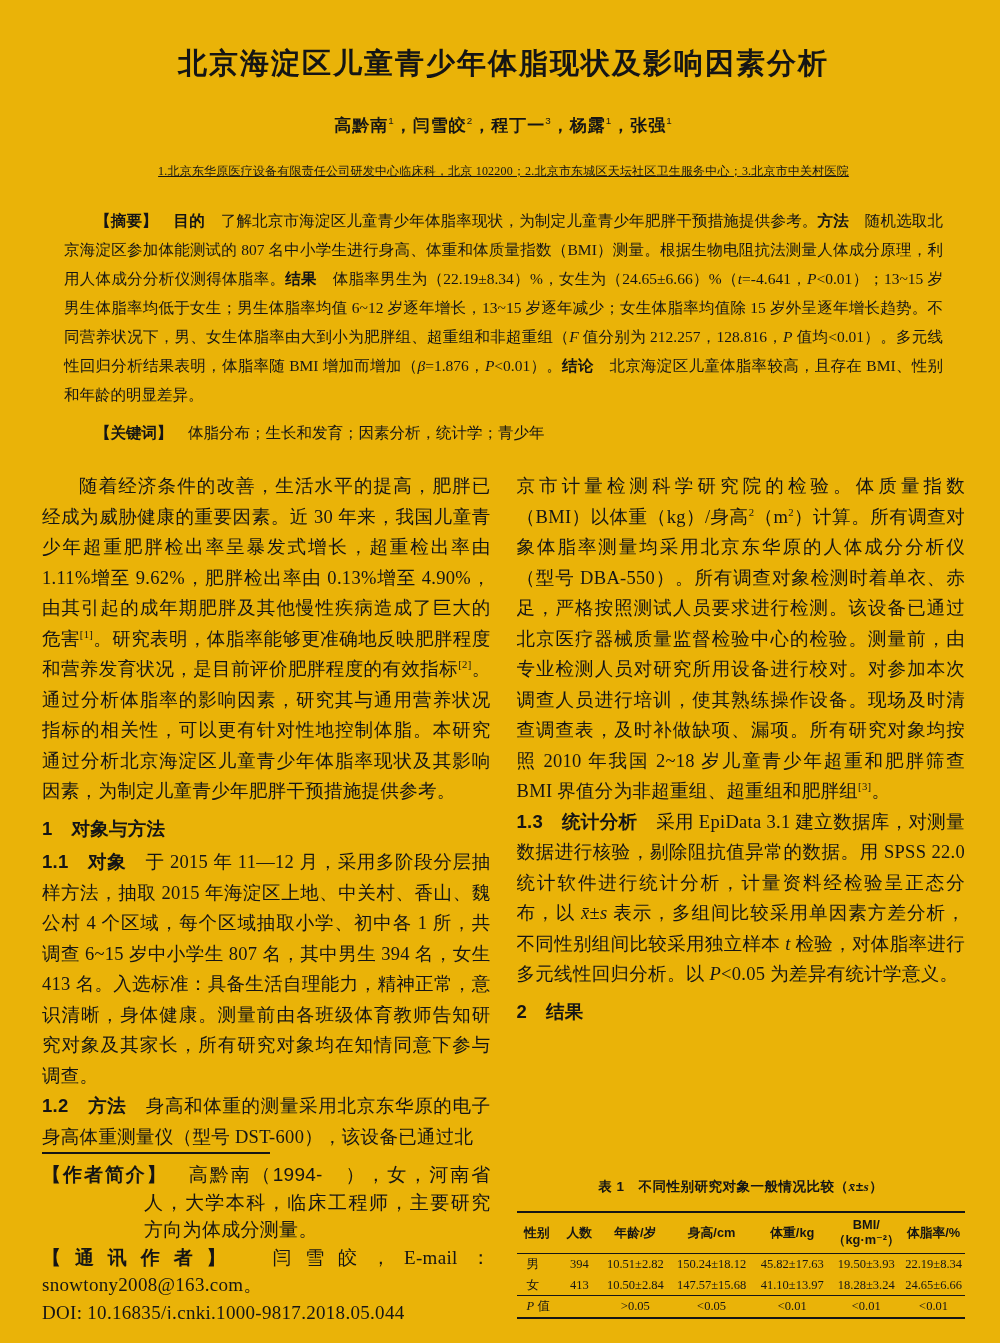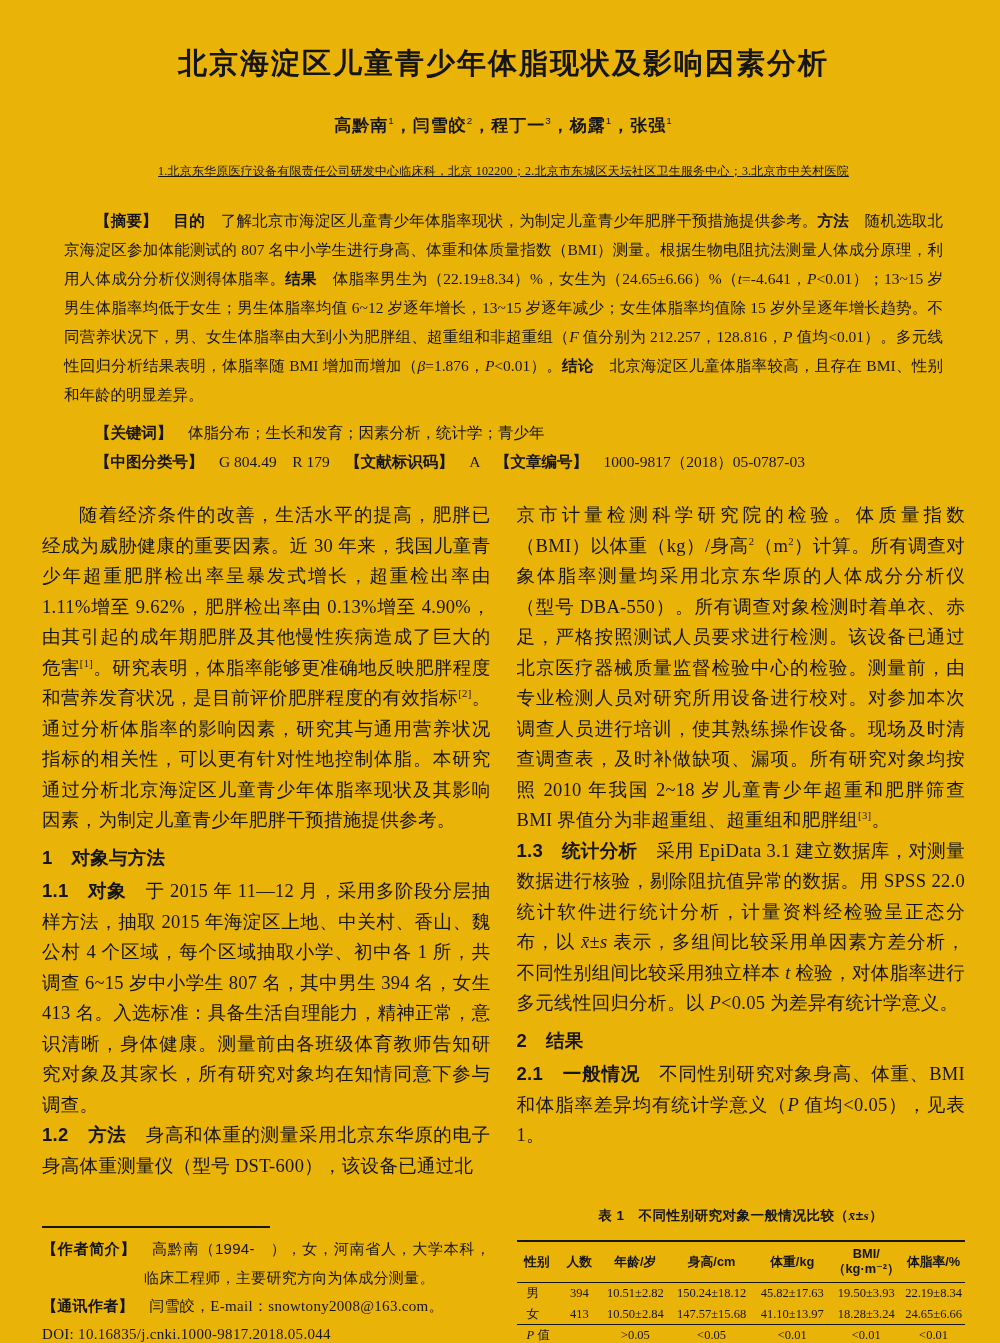--- a/index.html
+++ b/index.html
@@ -36,21 +36,21 @@
   .meta-line { margin:0 22px; font-size:15.5px; line-height:29px; text-indent:2em; white-space:nowrap; }
 
   .columns { display:flex; gap:26px; margin-top:24px; }
   .col {
     width:449px; font-size:18.5px; line-height:30.5px; letter-spacing:0.3px;
     text-align:justify; display:flex; flex-direction:column; height:848px; overflow:hidden;
   }
   .para.indent { text-indent:2em; }
   .sec-heading { font-weight:bold; font-family:"Liberation Sans","DejaVu Sans",sans-serif; margin:7px 0 3px 0; }
 
-  .footnote-block { margin-top:auto; font-size:15px; line-height:27.5px; }
+  .footnote-block { margin-top:auto; font-size:19px; line-height:27.5px; }
   .footnote-rule { width:228px; border-top:2.5px solid #161616; margin-bottom:7px; }
   .fn-line { text-align:justify; }
   .fn-hang { padding-left:102px; text-indent:-102px; }
 
   .table-wrap { margin-top:auto; }
   .tbl-caption {
     text-align:center; font-size:13.5px; font-weight:bold;
     font-family:"Liberation Sans","DejaVu Sans",sans-serif; letter-spacing:0.5px;
   }
   .tbl-caption .i { font-family:"Liberation Serif","DejaVu Serif",serif; }
@@ -76,21 +76,20 @@
   <div class="title">北京海淀区儿童青少年体脂现状及影响因素分析</div>
 
   <div class="authors"><span>高黔南<sup>1</sup></span>，<span>闫雪皎<sup>2</sup></span>，<span>程丁一<sup>3</sup></span>，<span>杨露<sup>1</sup></span>，<span>张强<sup>1</sup></span></div>
 
   <div class="affiliation">1.北京东华原医疗设备有限责任公司研发中心临床科，北京 102200；2.北京市东城区天坛社区卫生服务中心；3.北京市中关村医院</div>
 
   <div class="abstract"><span class="b">【摘要】</span><span>　</span><span class="b">目的</span><span>　了解北京市海淀区儿童青少年体脂率现状，为制定儿童青少年肥胖干预措施提供参考。</span><span class="b">方法</span><span>　随机选取北京海淀区参加体能测试的 807 名中小学生进行身高、体重和体质量指数（BMI）测量。根据生物电阻抗法测量人体成分原理，利用人体成分分析仪测得体脂率。</span><span class="b">结果</span><span>　体脂率男生为（22.19±8.34）%，女生为（24.65±6.66）%（</span><span class="i">t</span><span>=-4.641，</span><span class="i">P</span><span>&lt;0.01）；13~15 岁男生体脂率均低于女生；男生体脂率均值 6~12 岁逐年增长，13~15 岁逐年减少；女生体脂率均值除 15 岁外呈逐年增长趋势。不同营养状况下，男、女生体脂率由大到小为肥胖组、超重组和非超重组（</span><span class="i">F</span><span> 值分别为 212.257，128.816，</span><span class="i">P</span><span> 值均&lt;0.01）。多元线性回归分析结果表明，体脂率随 BMI 增加而增加（</span><span class="i">β</span><span>=1.876，</span><span class="i">P</span><span>&lt;0.01）。</span><span class="b">结论</span><span>　北京海淀区儿童体脂率较高，且存在 BMI、性别和年龄的明显差异。</span></div>
 
   <div class="meta-line"><span class="b">【关键词】</span><span>　</span><span class="h">体脂分布；生长和发育；因素分析，统计学；青少年</span></div>
 
-  <div class="meta-line"><span class="b">【中图分类号】</span><span>　G 804.49　R 179　</span><span class="b">【文献标识码】</span><span>　A　</span><span class="b">【文章编号】</span><span>　1000-9817（2018）05-0787-03</span></div>
 
   <div class="columns">
 
     <div class="col">
       <div>
           <div class="para indent"><span>随着经济条件的改善，生活水平的提高，肥胖已经成为威胁健康的重要因素。近 30 年来，我国儿童青少年超重肥胖检出率呈暴发式增长，超重检出率由 1.11%增至 9.62%，肥胖检出率由 0.13%增至 4.90%，由其引起的成年期肥胖及其他慢性疾病造成了巨大的危害</span><sup>[1]</sup><span>。研究表明，体脂率能够更准确地反映肥胖程度和营养发育状况，是目前评价肥胖程度的有效指标</span><sup>[2]</sup><span>。通过分析体脂率的影响因素，研究其与通用营养状况指标的相关性，可以更有针对性地控制体脂。本研究通过分析北京海淀区儿童青少年体脂率现状及其影响因素，为制定儿童青少年肥胖干预措施提供参考。</span></div>
           <div class="sec-heading"><span class="b">1　对象与方法</span></div>
           <div class="para"><span class="b">1.1　对象</span><span>　于 2015 年 11—12 月，采用多阶段分层抽样方法，抽取 2015 年海淀区上地、中关村、香山、魏公村 4 个区域，每个区域抽取小学、初中各 1 所，共调查 6~15 岁中小学生 807 名，其中男生 394 名，女生 413 名。入选标准：具备生活自理能力，精神正常，意识清晰，身体健康。测量前由各班级体育教师告知研究对象及其家长，所有研究对象均在知情同意下参与调查。</span></div>
           <div class="para"><span class="b">1.2　方法</span><span>　身高和体重的测量采用北京东华原的电子身高体重测量仪（型号 DST-600），该设备已通过北</span></div>
         </div>
@@ -101,21 +100,20 @@
         <div class="fn-line"><span class="b">【通讯作者】</span><span>　</span><span class="h">闫雪皎，</span><span>E-mail：snowtony2008@163.com</span><span class="h">。</span></div>
         <div class="fn-line">DOI: 10.16835/j.cnki.1000-9817.2018.05.044</div>
       </div>
     </div>
 
     <div class="col">
       <div>
           <div class="para"><span>京市计量检测科学研究院的检验。体质量指数（BMI）以体重（kg）/身高</span><sup>2</sup><span>（m</span><sup>2</sup><span>）计算。所有调查对象体脂率测量均采用北京东华原的人体成分分析仪（型号 DBA-550）。所有调查对象检测时着单衣、赤足，严格按照测试人员要求进行检测。该设备已通过北京医疗器械质量监督检验中心的检验。测量前，由专业检测人员对研究所用设备进行校对。对参加本次调查人员进行培训，使其熟练操作设备。现场及时清查调查表，及时补做缺项、漏项。所有研究对象均按照 2010 年我国 2~18 岁儿童青少年超重和肥胖筛查 BMI 界值分为非超重组、超重组和肥胖组</span><sup>[3]</sup><span>。</span></div>
           <div class="para"><span class="b">1.3　统计分析</span><span>　采用 EpiData 3.1 建立数据库，对测量数据进行核验，剔除阻抗值异常的数据。用 SPSS 22.0 统计软件进行统计分析，计量资料经检验呈正态分布，以 </span><span class="i">x̄</span><span>±</span><span class="i">s</span><span> 表示，多组间比较采用单因素方差分析，不同性别组间比较采用独立样本 </span><span class="i">t</span><span> 检验，对体脂率进行多元线性回归分析。以 </span><span class="i">P</span><span>&lt;0.05 为差异有统计学意义。</span></div>
           <div class="sec-heading"><span class="b">2　结果</span></div>
-          <div class="para"><span class="b">2.1　一般情况</span><span>　不同性别研究对象身高、体重、BMI 和体脂率差异均有统计学意义（</span><span class="i">P</span><span> 值均&lt;0.05），见表 1。</span></div>
         </div>
 
       <div class="table-wrap">
         <div class="tbl-caption"><span>表 1　不同性别研究对象一般情况比较（</span><span class="i">x̄</span><span>±</span><span class="i">s</span><span>）</span></div>
         <table>
           <thead>
             <tr>
                 <th>
                   <div>性别</div>
                 </th>

